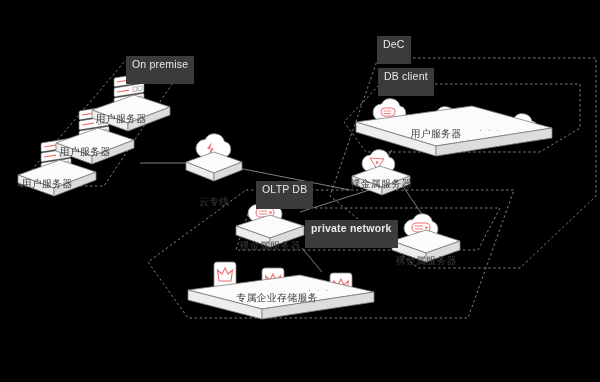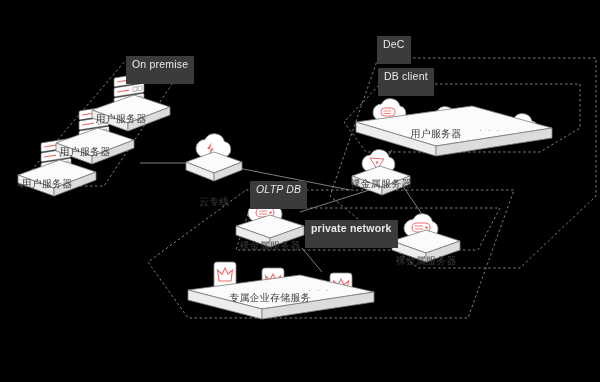--- a/index.html
+++ b/index.html
@@ -211,33 +211,33 @@
 
       <path d="M188 290 L300 275 L374 292 L262 309 Z" fill="#fbfbfb" stroke="#7d7d7d" stroke-width=".8"></path>
       <path d="M188 290 L262 309 L262 319 L188 300 Z" fill="#ededed" stroke="#7d7d7d" stroke-width=".8"></path>
       <path d="M262 309 L374 292 L374 302 L262 319 Z" fill="#dcdcdc" stroke="#7d7d7d" stroke-width=".8"></path>
     </g>
   </svg>
 
   <div class="grp-label" style="left:126px;top:56px;">On premise</div>
   <div class="grp-label" style="left:377px;top:36px;">DeC</div>
   <div class="grp-label" style="left:378px;top:68px;">DB client</div>
-  <div class="grp-label" style="left:250px;top:181px;font-style:italic;">OLTP DB</div>
+  <div class="grp-label" style="left:256px;top:181px;">OLTP DB</div>
   <div class="grp-label" style="left:305px;top:220px;font-weight:bold;">private network</div>
 
   <div class="node-label" style="left:0px;top:179px;width:94px;">用户服务器</div>
   <div class="node-label" style="left:38px;top:147px;width:94px;">用户服务器</div>
   <div class="node-label" style="left:74px;top:114px;width:94px;">用户服务器</div>
 
   <div class="node-label" style="left:180px;top:165px;width:68px;margin-top:32px;">云专线</div>
 
   <div class="node-label" style="left:386px;top:129px;width:100px;">用户服务器</div>
   <div class="dots" style="left:479px;top:126px;">· · ·</div>
 
   <div class="node-label" style="left:336px;top:179px;width:90px;">裸金属服务器</div>
 
   <div class="node-label" style="left:224px;top:241px;width:92px;">裸金属服务器</div>
   <div class="node-label" style="left:380px;top:256px;width:92px;">裸金属服务器</div>
 
-  <div class="node-label" style="left:205px;top:293px;width:130px;">专属企业存储服务</div>
+  <div class="node-label" style="left:212px;top:293px;width:130px;">专属企业存储服务</div>
   <div class="dots" style="left:308px;top:286px;">· · ·</div>
 
 </div>
 
 </body></html>

